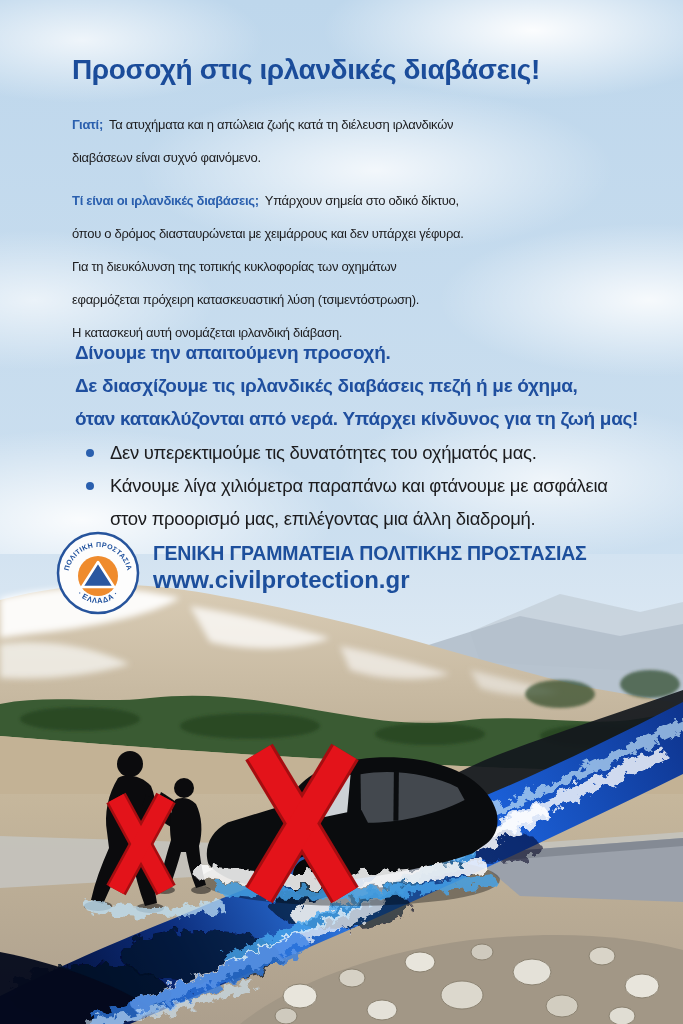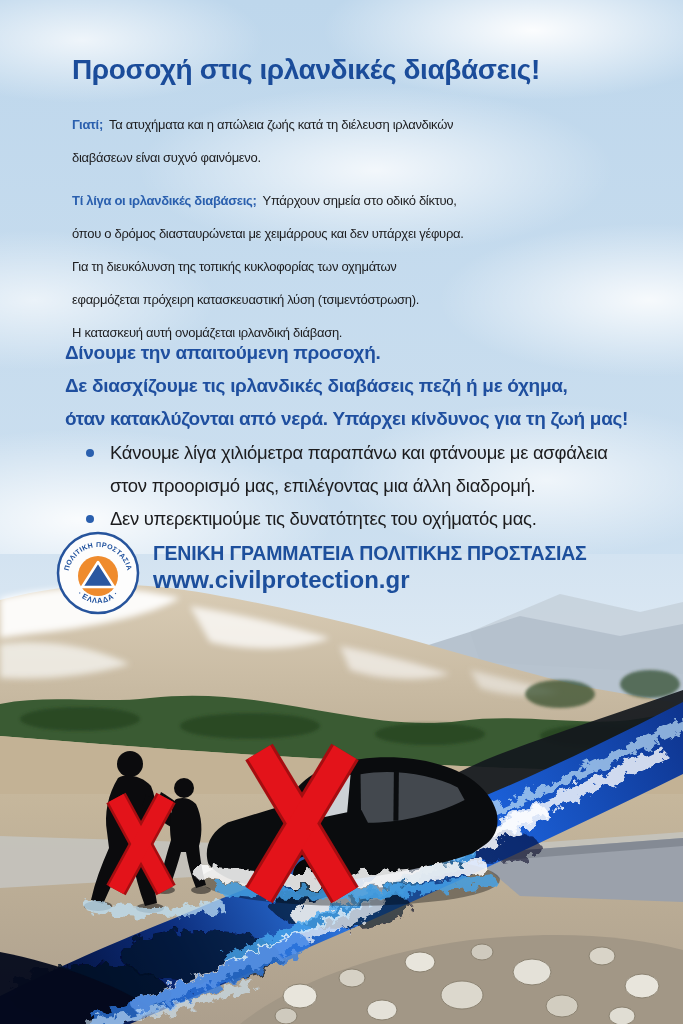--- a/index.html
+++ b/index.html
@@ -31,21 +31,21 @@
   }
   .para{
     left:72px;width:600px;
     font-size:13px;line-height:33px;color:#1c1c1e;letter-spacing:-0.3px;
   }
   .para .lead{font-weight:bold;color:#2a5fae;margin-right:6px;}
   .para .body-text{white-space:pre-line;}
   .p-why{top:108px;}
   .p-what{top:184px;}
   .warning{
-    left:65px;top:336px;width:600px;
+    left:75px;top:336px;width:600px;
     font-size:19px;line-height:33px;font-weight:bold;color:#1f4f9f;
     white-space:pre-line;letter-spacing:-0.3px;
   }
   ul.bullets{
     left:86px;top:436px;width:580px;list-style:none;padding:0;
   }
   ul.bullets li{
     display:flex;align-items:flex-start;
     font-size:18.5px;line-height:33px;color:#1c1c1e;letter-spacing:-0.3px;
   }
@@ -230,40 +230,40 @@
   <div class="content">
 
     <h1 class="title">Προσοχή στις ιρλανδικές διαβάσεις!</h1>
 
     <p class="para p-why">
       <span class="lead">Γιατί;</span><span class="body-text">Τα ατυχήματα και η απώλεια ζωής κατά τη διέλευση ιρλανδικών
 διαβάσεων είναι συχνό φαινόμενο.</span>
     </p>
 
     <p class="para p-what">
-      <span class="lead">Τί λίγα οι ιρλανδικές διαβάσεις;</span><span class="body-text">Υπάρχουν σημεία στο οδικό δίκτυο,
+      <span class="lead">Τί είναι οι ιρλανδικές διαβάσεις;</span><span class="body-text">Υπάρχουν σημεία στο οδικό δίκτυο,
 όπου ο δρόμος διασταυρώνεται με χειμάρρους και δεν υπάρχει γέφυρα.
 Για τη διευκόλυνση της τοπικής κυκλοφορίας των οχημάτων
 εφαρμόζεται πρόχειρη κατασκευαστική λύση (τσιμεντόστρωση).
 Η κατασκευή αυτή ονομάζεται ιρλανδική διάβαση.</span>
     </p>
 
     <p class="warning">Δίνουμε την απαιτούμενη προσοχή.
 Δε διασχίζουμε τις ιρλανδικές διαβάσεις πεζή ή με όχημα,
 όταν κατακλύζονται από νερά. Υπάρχει κίνδυνος για τη ζωή μας!</p>
 
     <ul class="bullets">
       <li>
         <span class="dot"></span>
-        <span class="b-text">Κάνουμε λίγα χιλιόμετρα παραπάνω και φτάνουμε με ασφάλεια
-στον προορισμό μας, επιλέγοντας μια άλλη διαδρομή.</span>
+        <span class="b-text">Δεν υπερεκτιμούμε τις δυνατότητες του οχήματός μας.</span>
       </li>
       <li>
         <span class="dot"></span>
-        <span class="b-text">Δεν υπερεκτιμούμε τις δυνατότητες του οχήματός μας.</span>
+        <span class="b-text">Κάνουμε λίγα χιλιόμετρα παραπάνω και φτάνουμε με ασφάλεια
+στον προορισμό μας, επιλέγοντας μια άλλη διαδρομή.</span>
       </li>
     </ul>
 
     <div class="footer">
       <svg class="logo" viewBox="0 0 84 84" xmlns="http://www.w3.org/2000/svg">
         <defs>
           <path id="arcTop" d="M 12,46 A 30,30 0 0 1 72,46" fill="none"></path>
           <path id="arcBot" d="M 14,44 A 28,28 0 0 0 70,44" fill="none"></path>
         </defs>
         <circle cx="42" cy="42" r="40" fill="#fdfdfd" stroke="#27549c" stroke-width="2.5"></circle>

